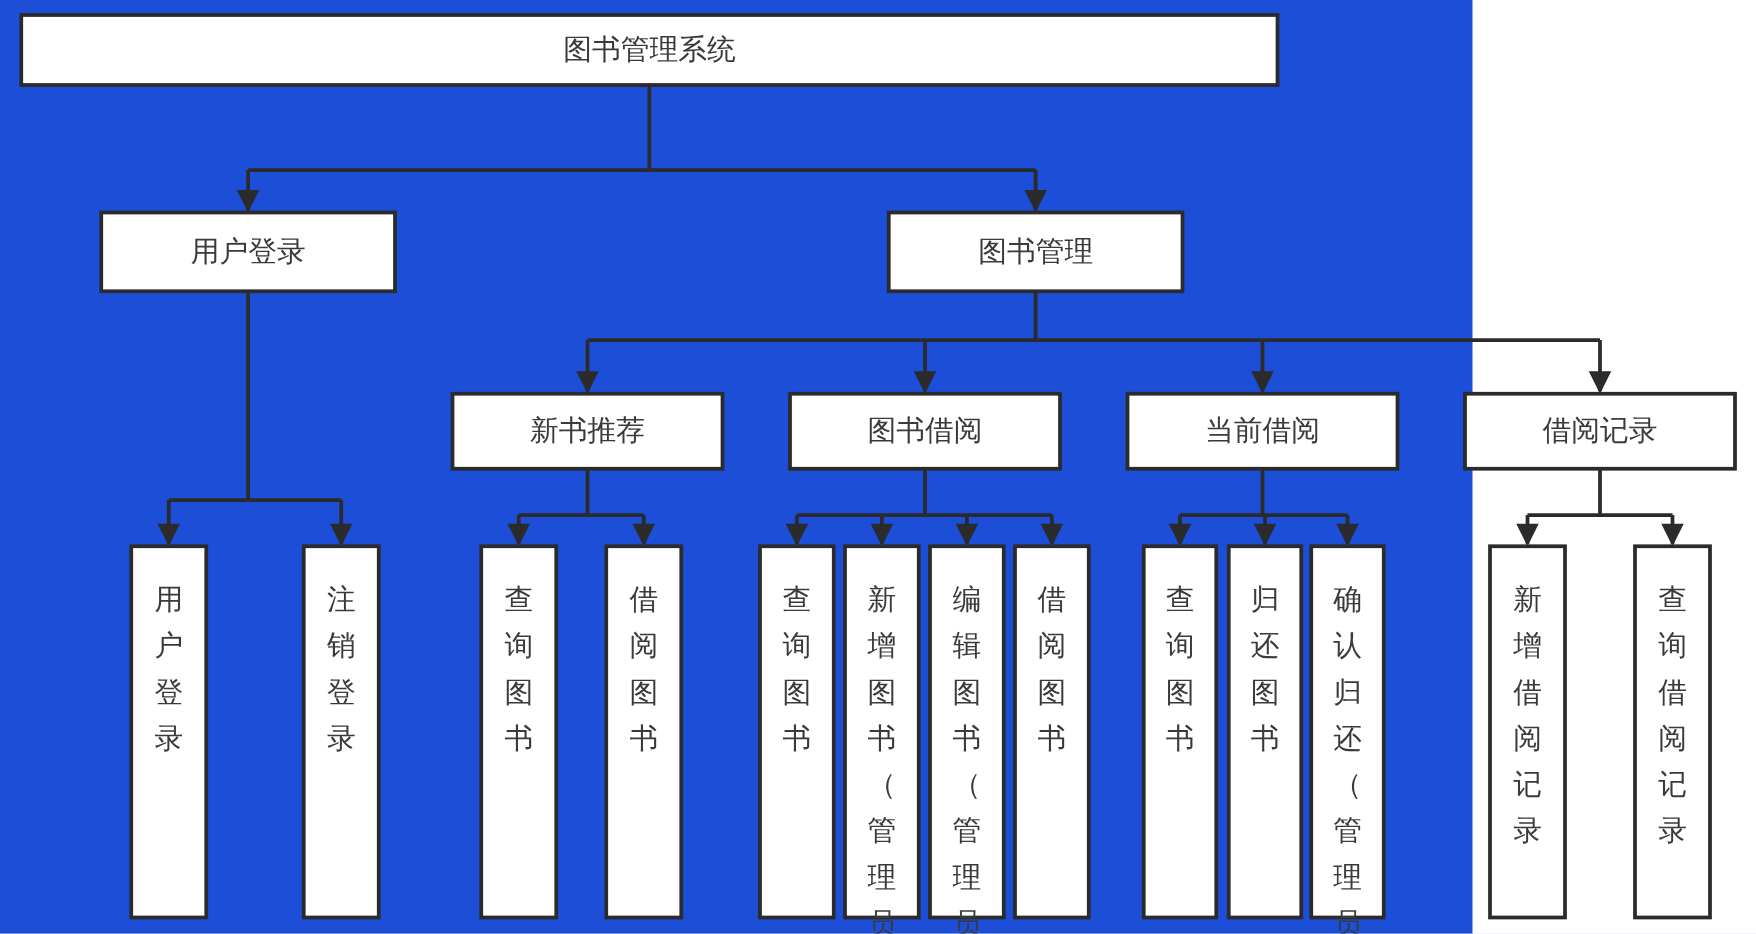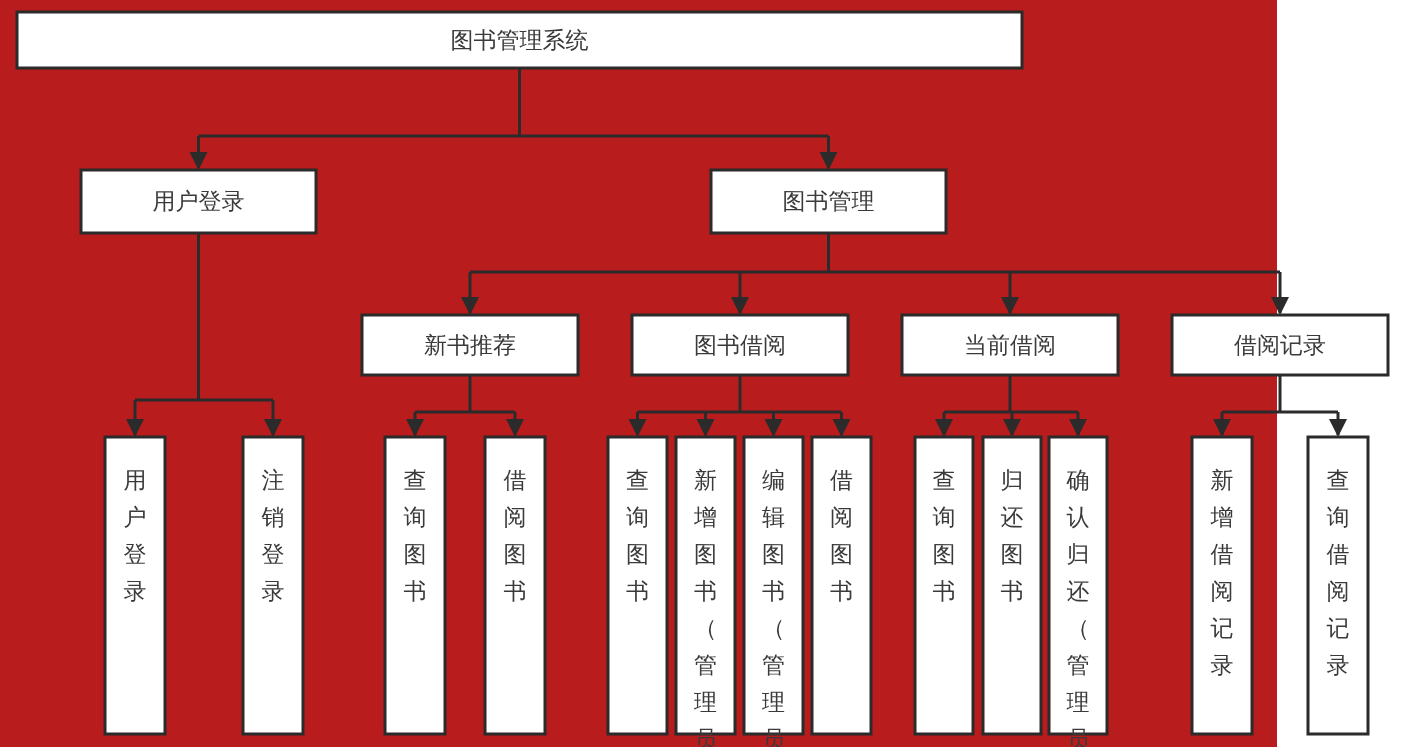--- a/index.html
+++ b/index.html
@@ -8,23 +8,23 @@
     background: #ffffff;
   }
   body {
     width: 1405px;
     height: 747px;
     font-family: "DejaVu Sans", "Liberation Sans", sans-serif;
     overflow: hidden;
   }
   #diagram-root {
     position: relative;
-    width: 1277px;
+    width: 1178px;
     height: 747px;
-    background: #b91c1c;
+    background: #1d4ed8;
   }
   svg.diagram {
     display: block;
     width: 1405px;
     height: 747px;
   }
   .node-box {
     fill: #ffffff;
     stroke: #2b2b2b;
     stroke-width: 3;

